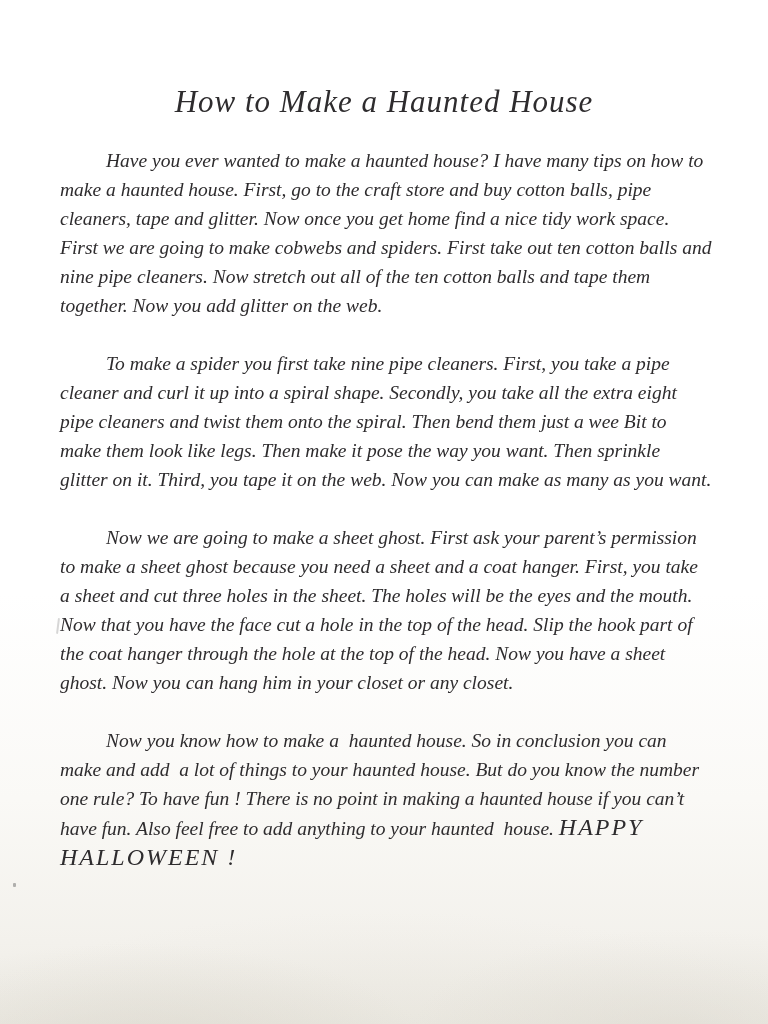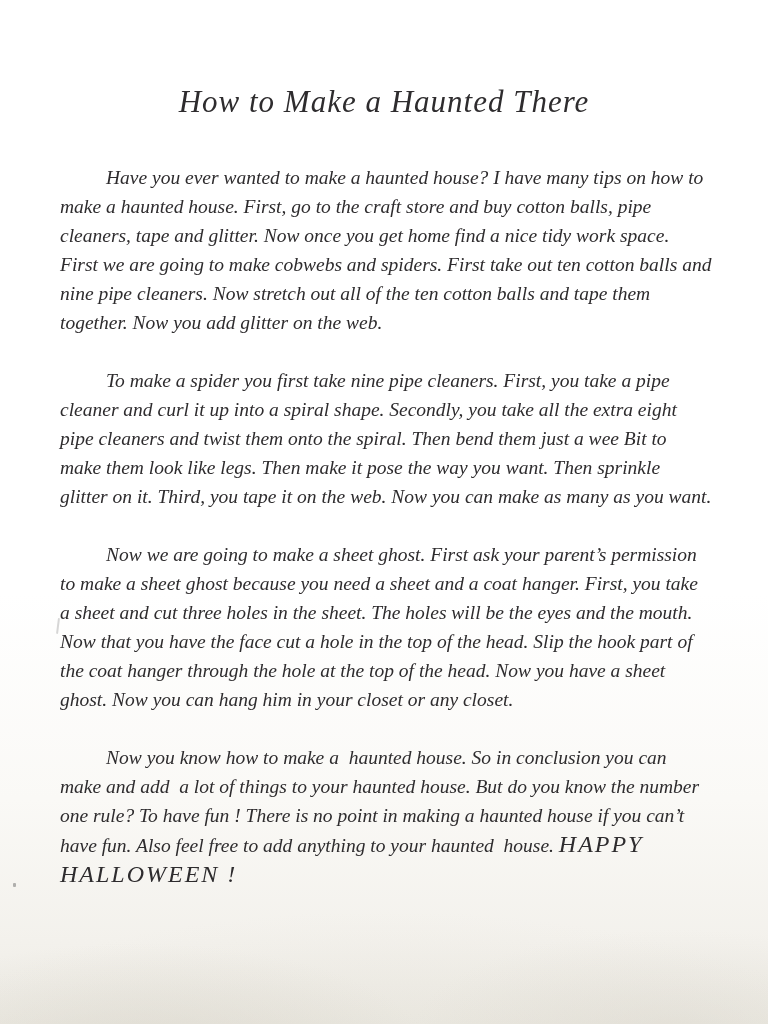--- a/index.html
+++ b/index.html
@@ -31,21 +31,21 @@
     width: 768px;
     text-align: center;
     font-style: italic;
     font-weight: 400;
     font-size: 31px;
     letter-spacing: 1px;
     color: var(--ink, #2e2c2e);
   }
   .body-text {
     position: absolute;
-    top: 163px;
+    top: 146px;
     left: 60px;
     width: 652px;
     font-style: italic;
     font-size: 19.5px;
     line-height: 29px;
     color: var(--ink, #2e2c2e);
     text-align: left;
   }
   .para {
     margin: 0 0 29px 0;
@@ -78,21 +78,21 @@
     height: 4px;
     background: rgba(90, 90, 90, 0.45);
     border-radius: 1px;
   }
 </style>
 </head>
 <body>
 
 <div class="paper">
 
-  <h1 class="title">How to Make a Haunted There</h1>
+  <h1 class="title">How to Make a Haunted House</h1>
 
   <div class="body-text">
 
     <p class="para"><span>Have you ever wanted to make a haunted house? I have many tips on how to make a haunted house. First, go to the craft store and buy cotton balls, pipe cleaners, tape and glitter. Now once you get home find a nice tidy work space. First we are going to make cobwebs and spiders. First take out ten cotton balls and nine pipe cleaners. Now stretch out all of the ten cotton balls and tape them together. Now you add glitter on the web.</span></p>
 
     <p class="para"><span>To make a spider you first take nine pipe cleaners. First, you take a pipe cleaner and curl it up into a spiral shape. Secondly, you take all the extra eight pipe cleaners and twist them onto the spiral. Then bend them just a wee Bit to make them look like legs. Then make it pose the way you want. Then sprinkle glitter on it. Third, you tape it on the web. Now you can make as many as you want.</span></p>
 
     <p class="para"><span>Now we are going to make a sheet ghost. First ask your parent’s permission to make a sheet ghost because you need a sheet and a coat hanger. First, you take a sheet and cut three holes in the sheet. The holes will be the eyes and the mouth. Now that you have the face cut a hole in the top of the head. Slip the hook part of the coat hanger through the hole at the top of the head. Now you have a sheet ghost. Now you can hang him in your closet or any closet.</span></p>
 
     <p class="para"><span>Now you know how to make a  haunted house. So in conclusion you can make and add  a lot of things to your haunted house. But do you know the number one rule? To have fun ! There is no point in making a haunted house if you can’t have fun. Also feel free to add anything to your haunted  house. </span><span class="shout">HAPPY HALLOWEEN !</span></p>

